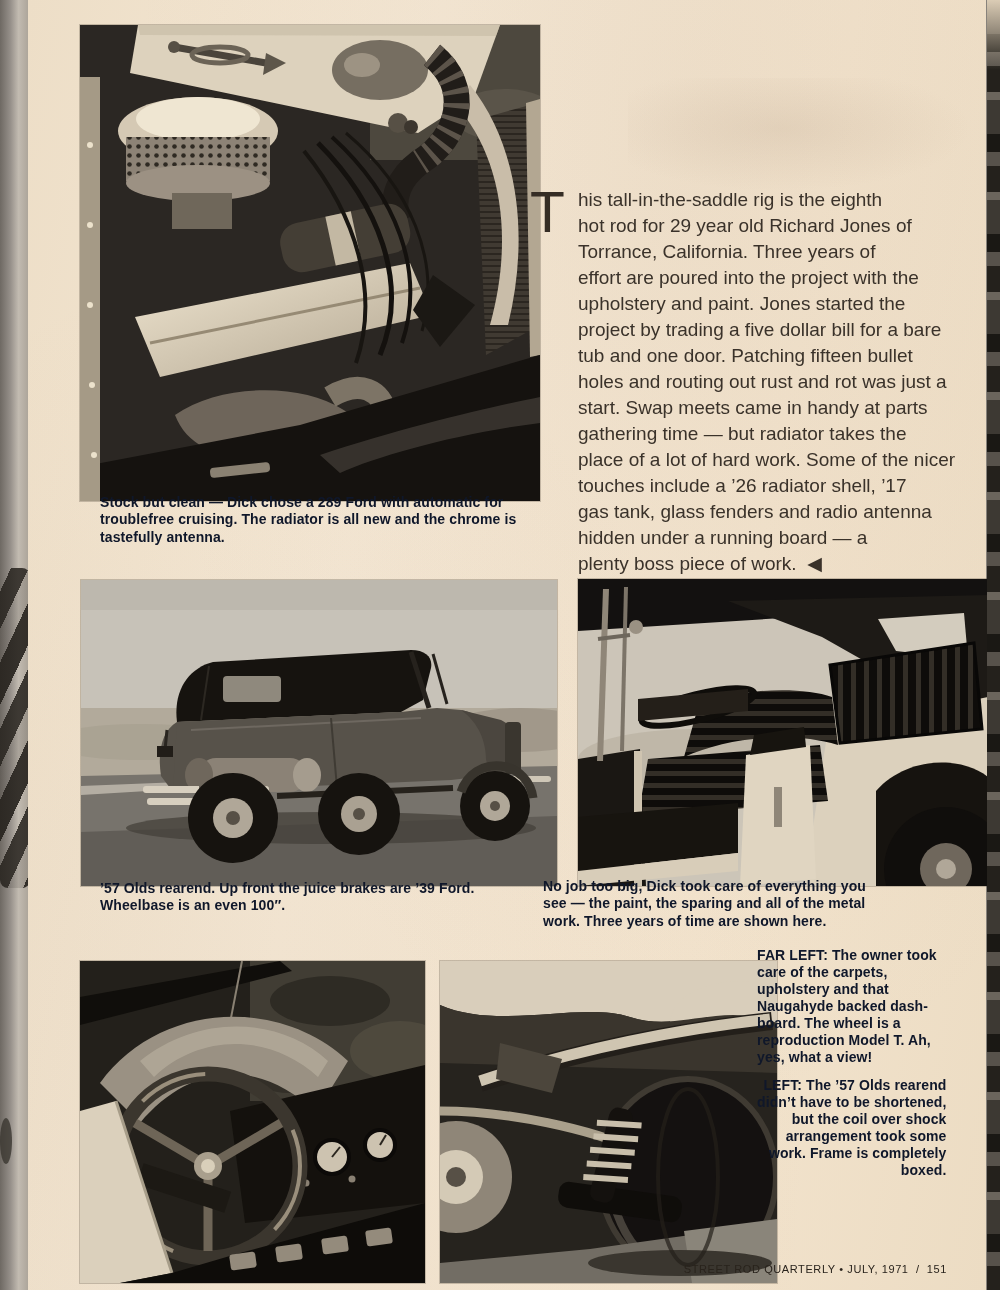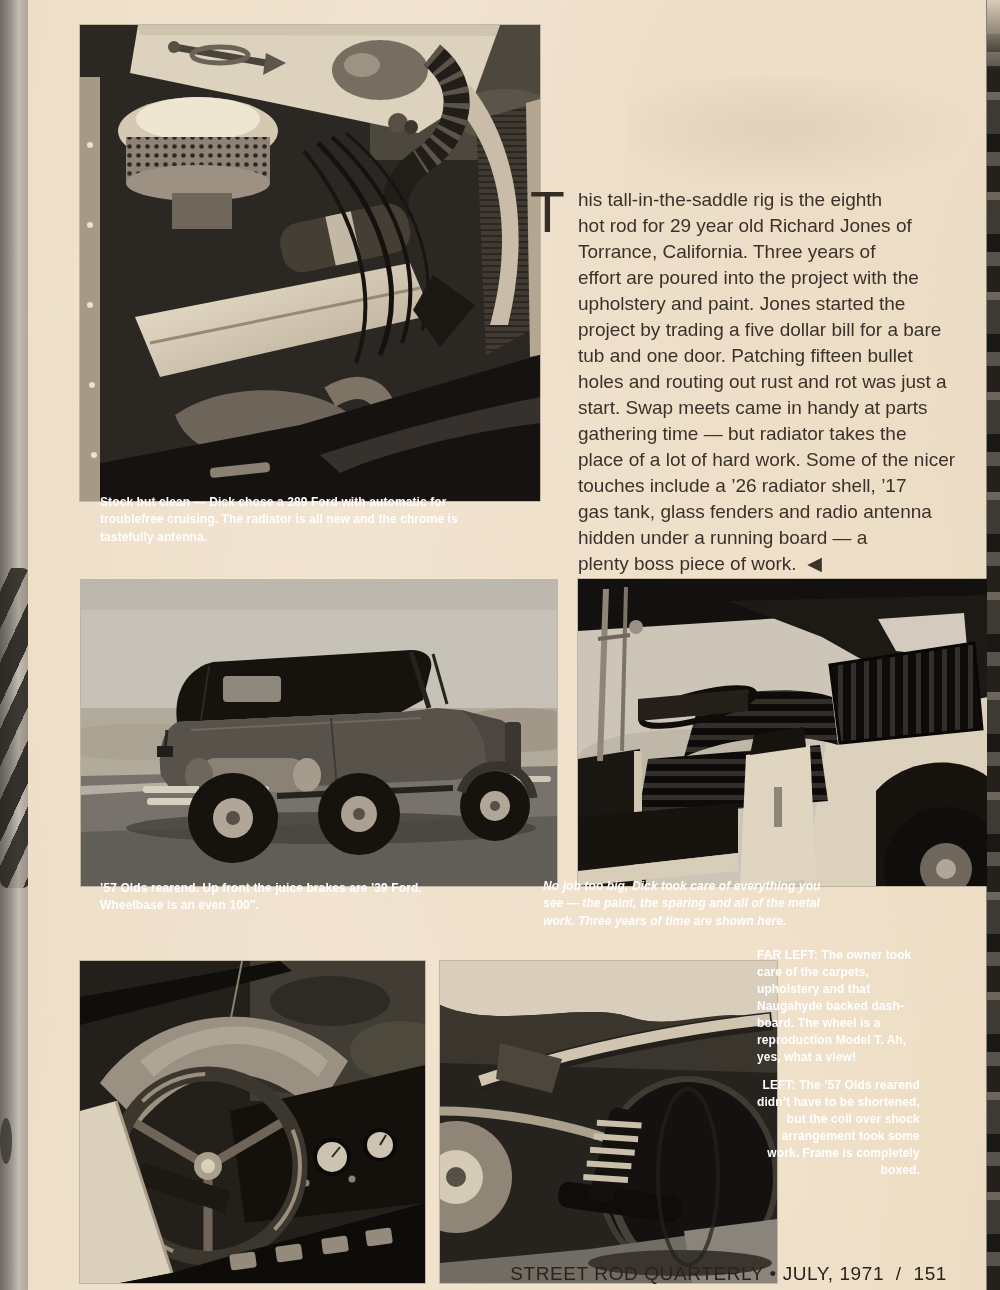--- a/index.html
+++ b/index.html
@@ -51,41 +51,41 @@
   
   .photo{position:absolute;box-shadow:0 0 0 1px rgba(60,50,40,0.25);}
   .photo svg{display:block;width:100%;height:100%;}
   .photo-engine{left:40px;top:9px;width:460px;height:476px;}
   .photo-car{left:41px;top:564px;width:476px;height:306px;}
   .photo-interior{left:538px;top:563px;width:410px;height:307px;}
   .photo-steering{left:40px;top:945px;width:345px;height:322px;}
   .photo-suspension{left:400px;top:945px;width:337px;height:322px;}
   
   .caption{
-    position:absolute;font-weight:bold;font-size:12px;line-height:17.4px;
-    color:#ffffff;letter-spacing:0.1px;
+    position:absolute;font-weight:bold;font-size:14px;line-height:17.4px;
+    color:#0f172a;letter-spacing:0.1px;
   }
   .caption div{white-space:pre;}
   .caption-engine{left:100px;top:494px;}
   .caption-wheels{left:100px;top:880px;}
-  .caption-bodywork{left:543px;top:878px;font-style:italic;}
+  .caption-bodywork{left:543px;top:878px;}
   .caption-far-left{left:757px;top:947px;line-height:17px;}
   .caption-left{left:757px;top:1077px;line-height:17px;text-align:right;}
   .article-body{
     position:absolute;left:530px;top:187px;width:440px;
     font-size:19px;line-height:26px;color:#3a322a;
   }
   .article-body .body-lines div{white-space:pre;margin-left:48px;}
   .drop-cap{
     float:left;font-size:57px;line-height:44px;height:48px;
     margin:3px 8px 0 0;color:#352d25;
   }
   .footer-credit{
     position:absolute;right:53px;top:1263px;
-    font-size:19px;letter-spacing:0.6px;color:#29231c;white-space:pre;
+    font-size:11px;letter-spacing:0.6px;color:#29231c;white-space:pre;
   }
 </style>
 </head>
 <body>
 
 <div class="scan-left">
   <div class="stripes"></div>
   <div class="smudge"></div>
 </div>
 

